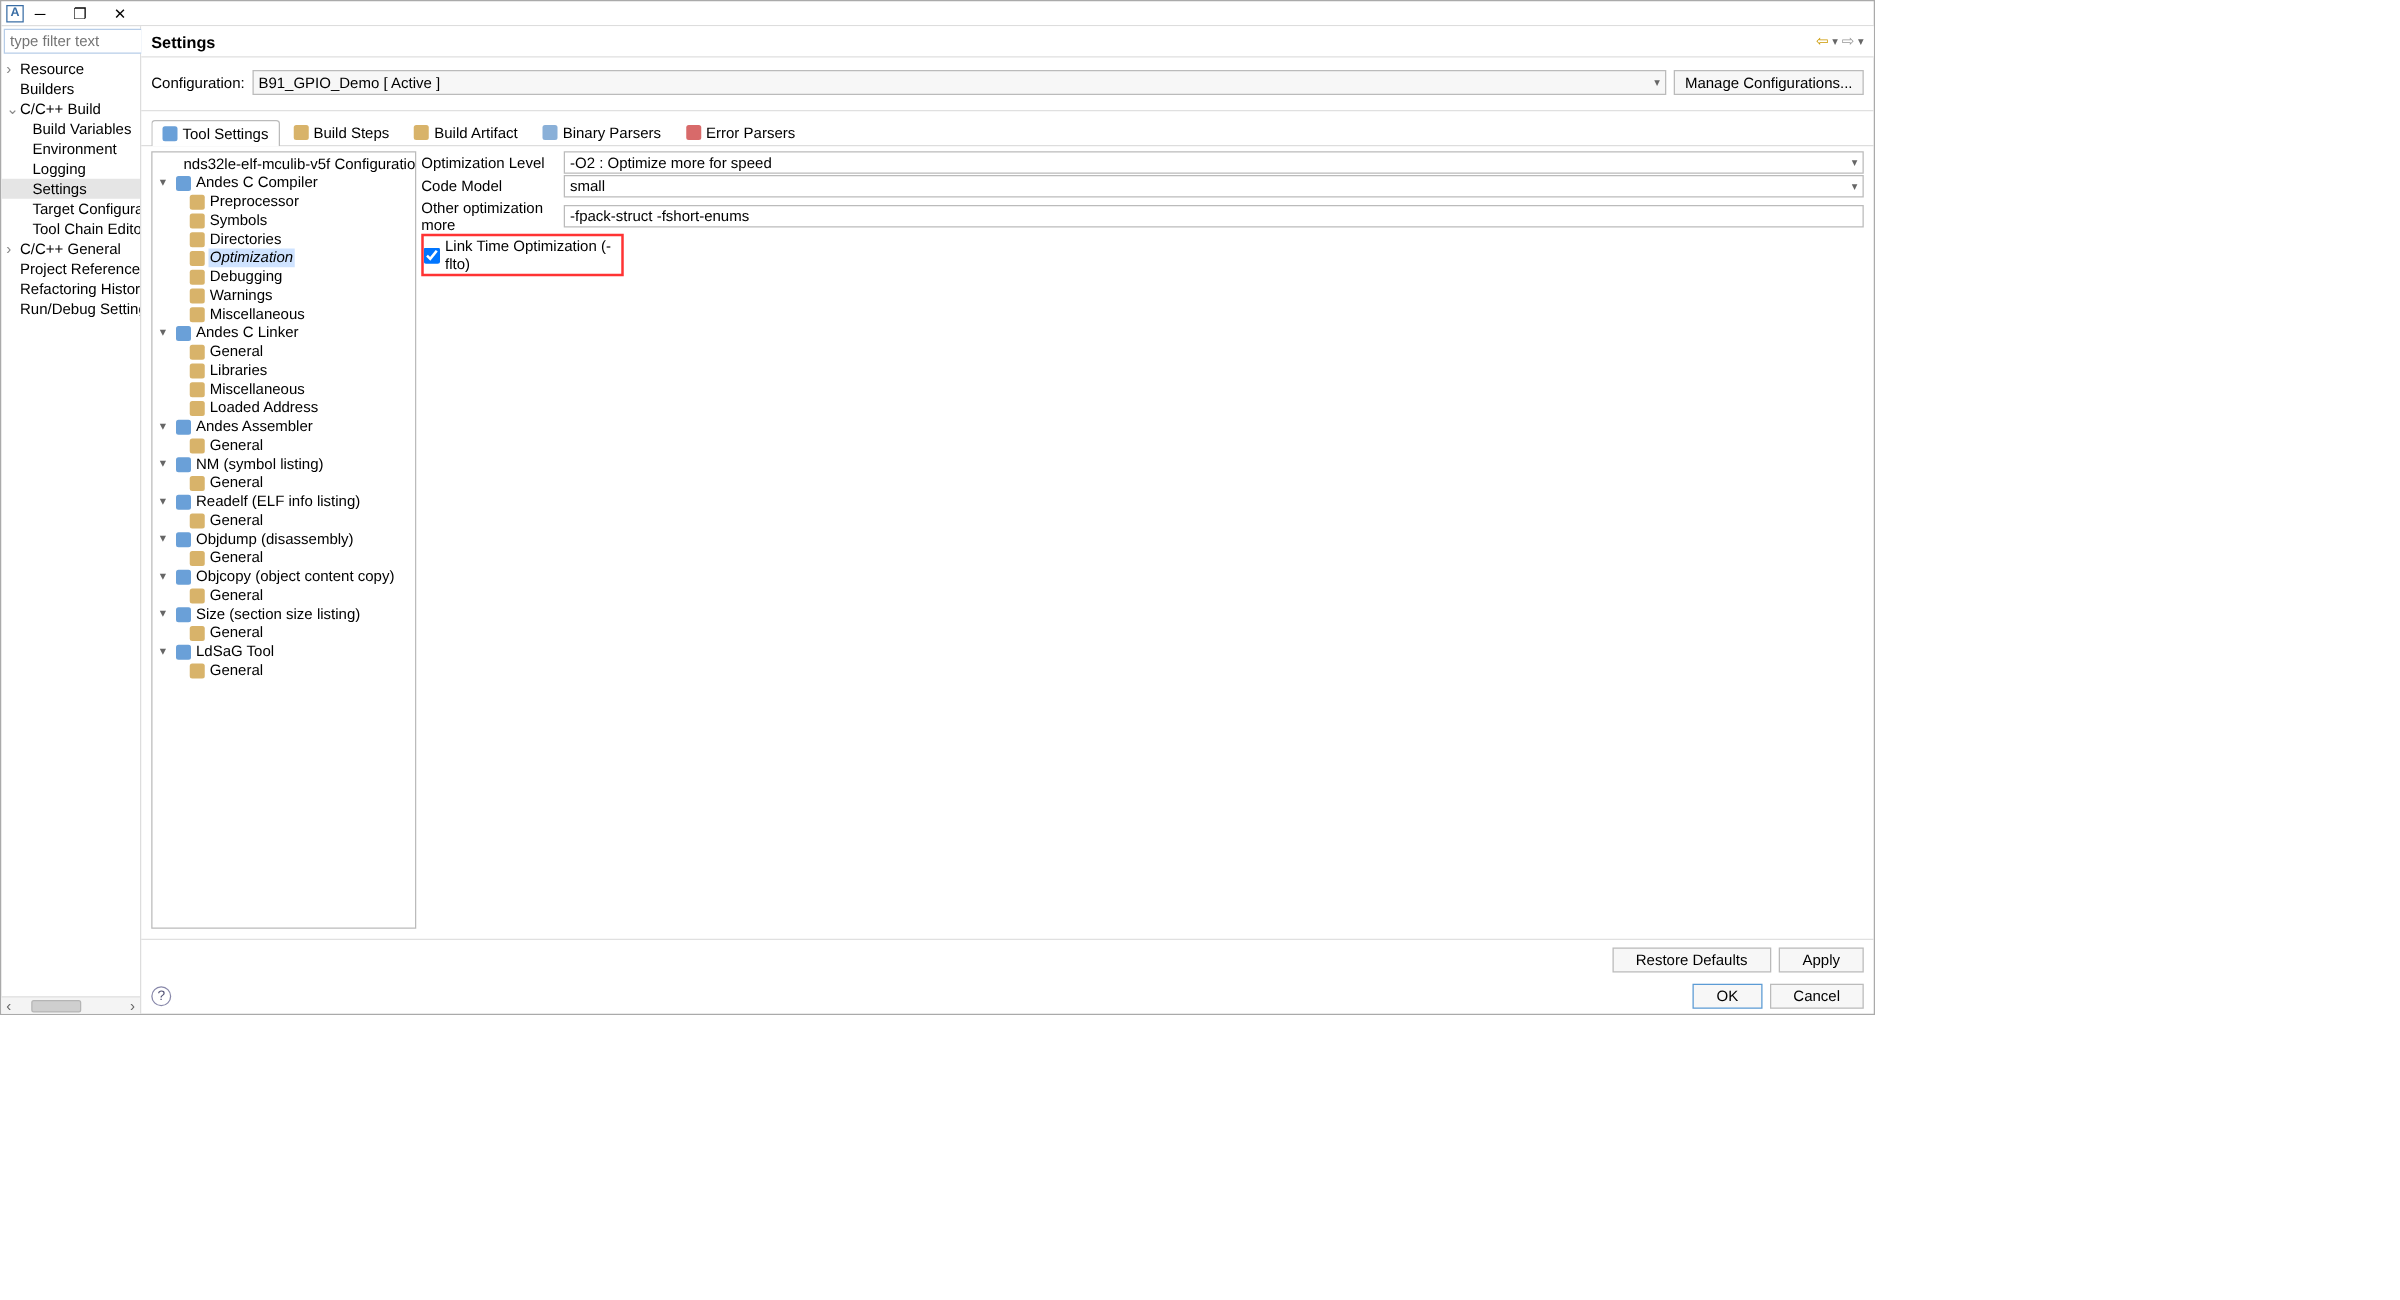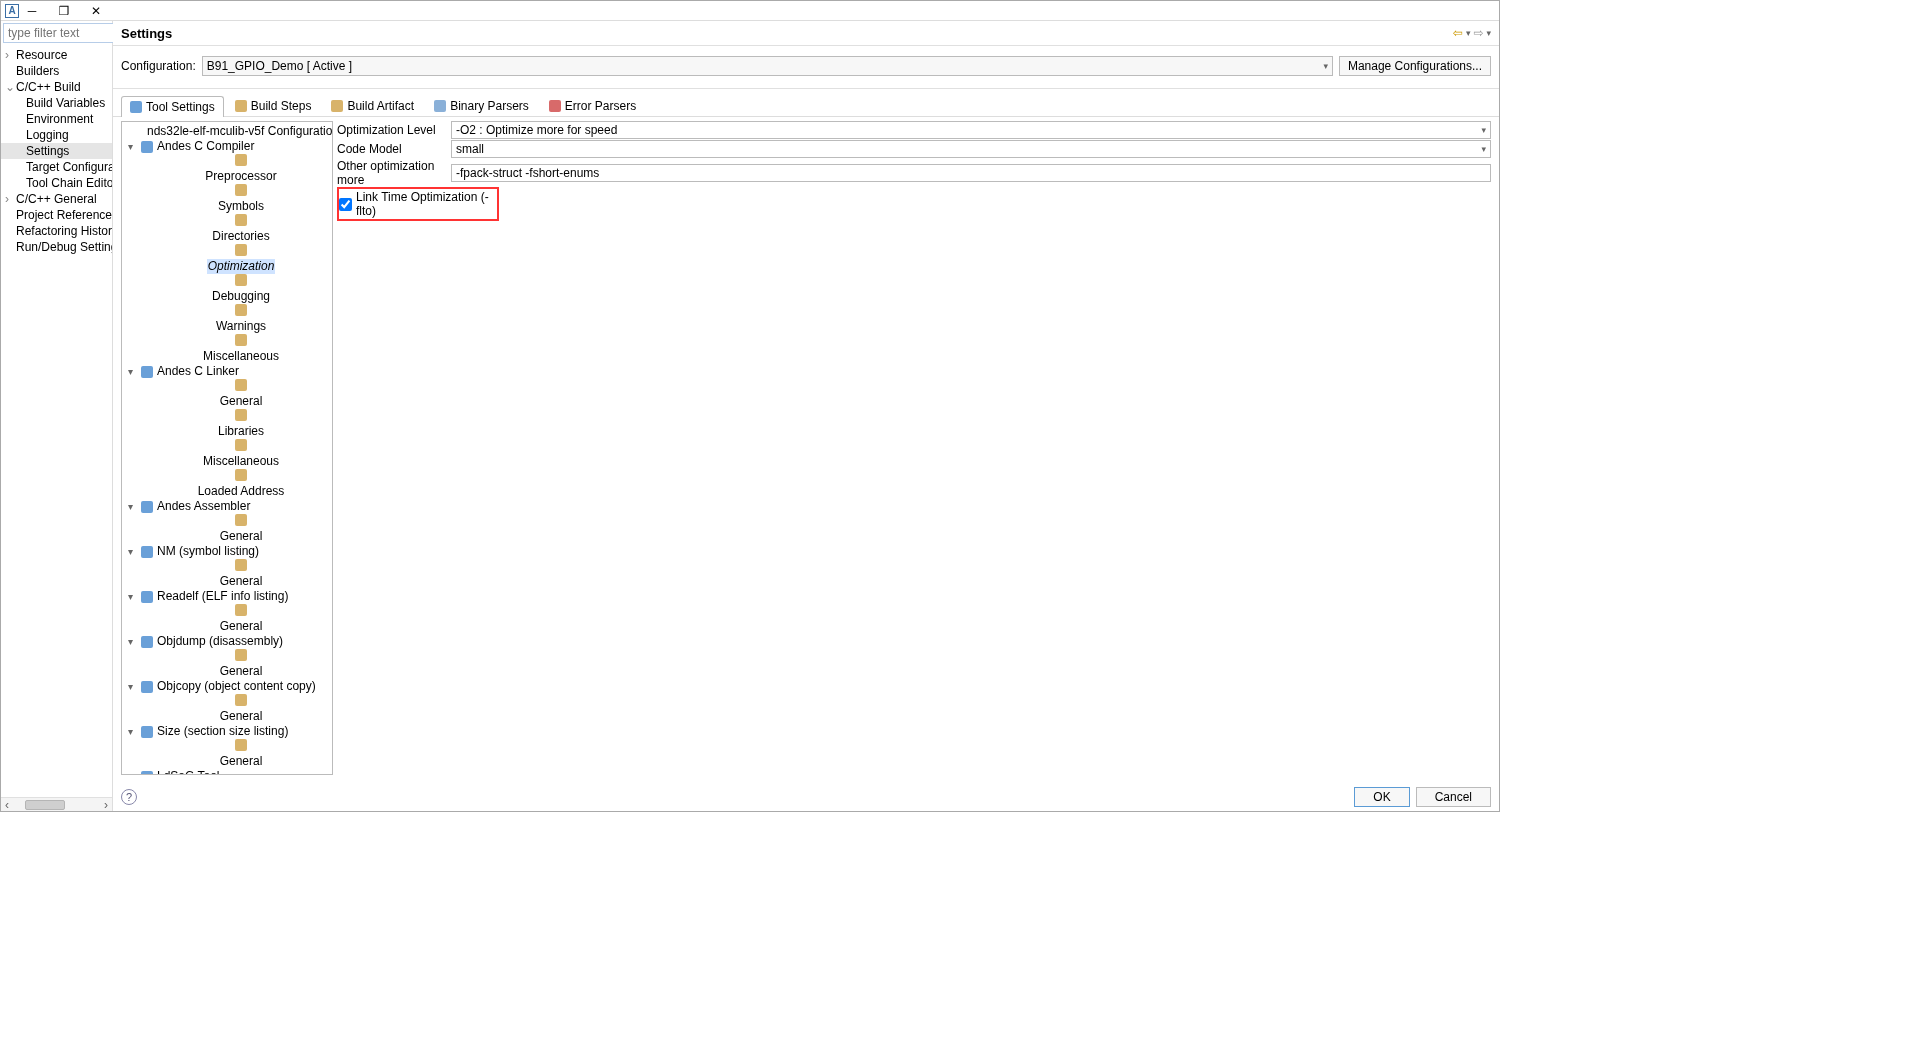--- a/index.html
+++ b/index.html
@@ -34,21 +34,21 @@
 .tab.active { background: #fff; border-color: #bbb; position: relative; top: 1px; }
 .tab-icon { width: 12px; height: 12px; display: inline-block; border-radius: 2px; }
 .content-row { flex: 1; display: flex; padding: 4px 8px 8px 8px; gap: 4px; min-height: 0; }
 .tool-tree { width: 212px; border: 1px solid #bbb; overflow: auto; padding: 2px 0; }
 .tool-node { padding: 0 2px 0 6px; white-space: nowrap; cursor: pointer; line-height: 15px; display: flex; align-items: center; gap: 3px; }
 .tool-node.selected span.lbl { background: #cfe3ff; font-style: italic; }
 .tool-exp { display: inline-block; width: 10px; color: #666; font-size: 10px; }
 .tool-ico { width: 12px; height: 12px; display: inline-block; border-radius: 2px; }
 .lbl { padding: 0 1px; }
 .indent1 { padding-left: 18px; }
-.indent2 { padding-left: 30px; flex-direction: column; }
+.indent2 { padding-left: 30px; }
 .form-area { flex: 1; display: flex; flex-direction: column; gap: 1px; }
 .form-row { display: flex; align-items: center; gap: 2px; }
 .form-label { width: 112px; }
 .form-select { flex: 1; border: 1px solid #bbb; background: #fff; padding: 1px 4px; display: flex; justify-content: space-between; align-items: center; cursor: pointer; text-align: center; }
 .form-input { flex: 1; border: 1px solid #bbb; padding: 1px 4px; }
 .chk-row { display: flex; align-items: center; gap: 4px; padding-left: 0; }
 .chk { width: 13px; height: 13px; }
 .highlight-box { border: 2px solid #f33; position: relative; top: -1px; padding: 1px 2px 1px 0; width: 162px; }
 .buttons-row { height: 32px; border-top: 1px solid #e0e0e0; display: flex; align-items: center; justify-content: flex-end; padding: 0 8px; gap: 6px; }
 .btn { border: 1px solid #bbb; background: #f7f7f7; padding: 2px 18px; cursor: pointer; }
@@ -287,20 +287,24 @@
           </div>
           <div class="highlight-box">
             <div class="chk-row">
               <input type="checkbox" class="chk" checked="" style="">
               <span>Link Time Optimization (-flto)</span>
             </div>
           </div>
         </div>
       </div>
 
+      <div class="buttons-row">
+        <div class="btn">Restore Defaults</div>
+        <div class="btn">Apply</div>
+      </div>
       <div class="footer-row">
         <span class="help-icon">?</span>
         <div class="btn primary">OK</div>
         <div class="btn">Cancel</div>
       </div>
     </div>
   </div>
 </div>
 
 </body></html>

